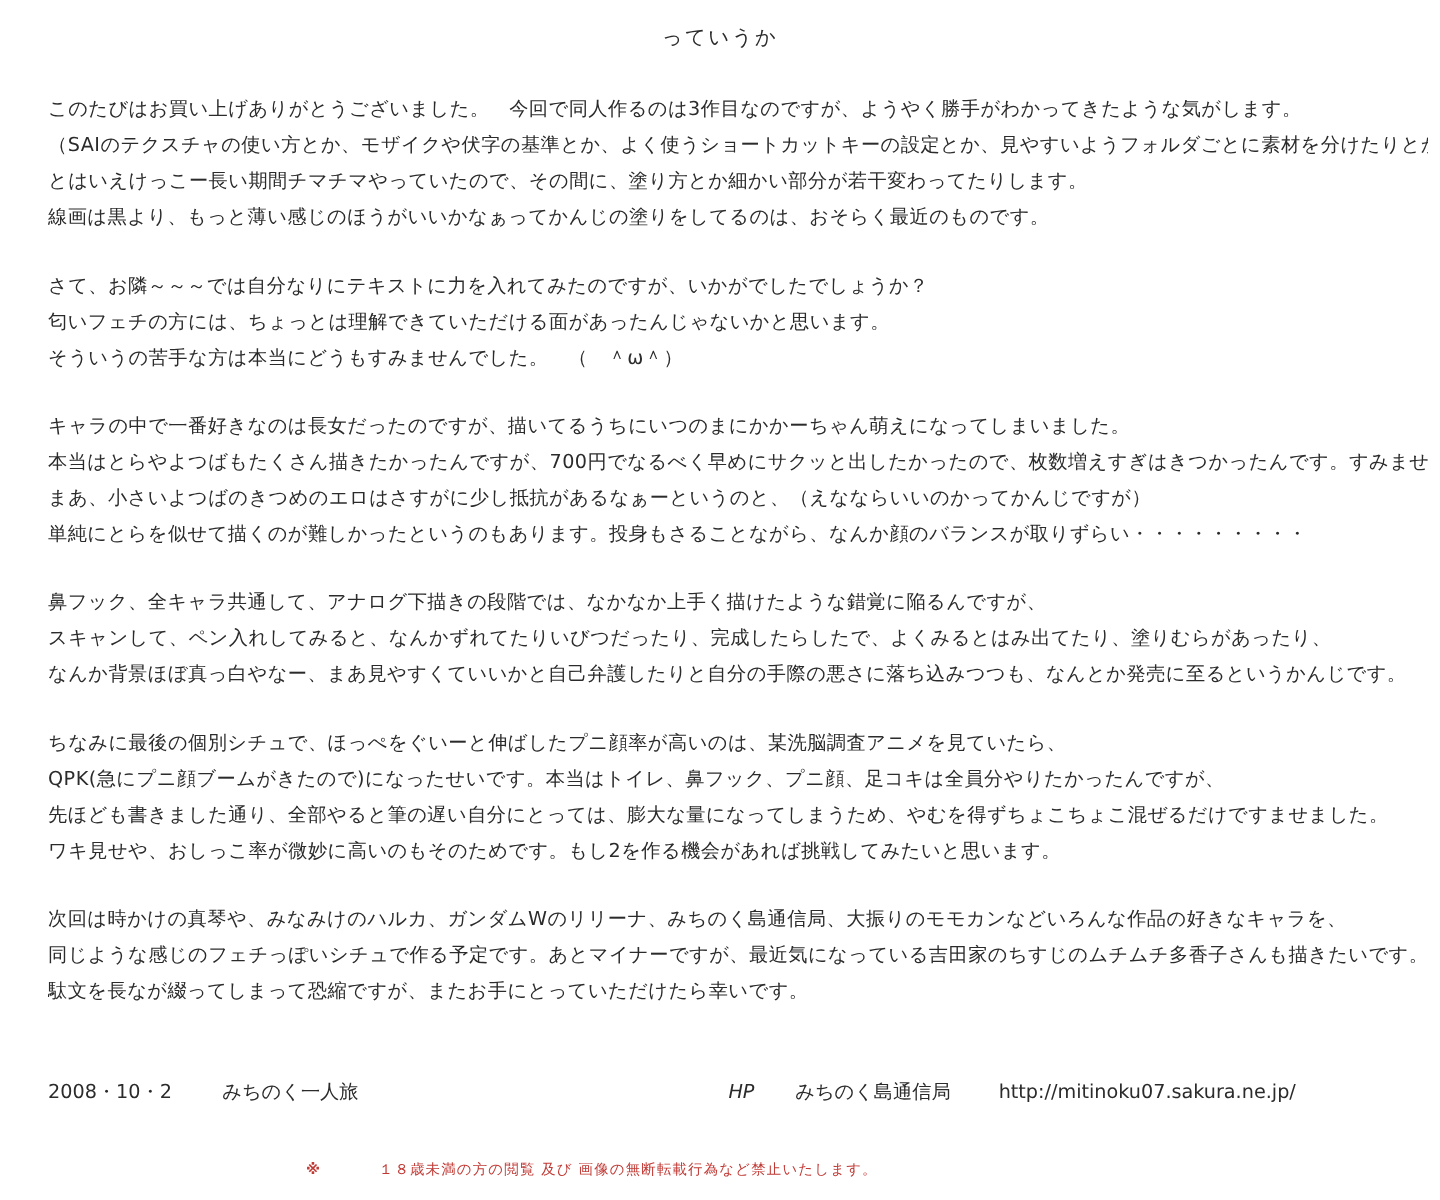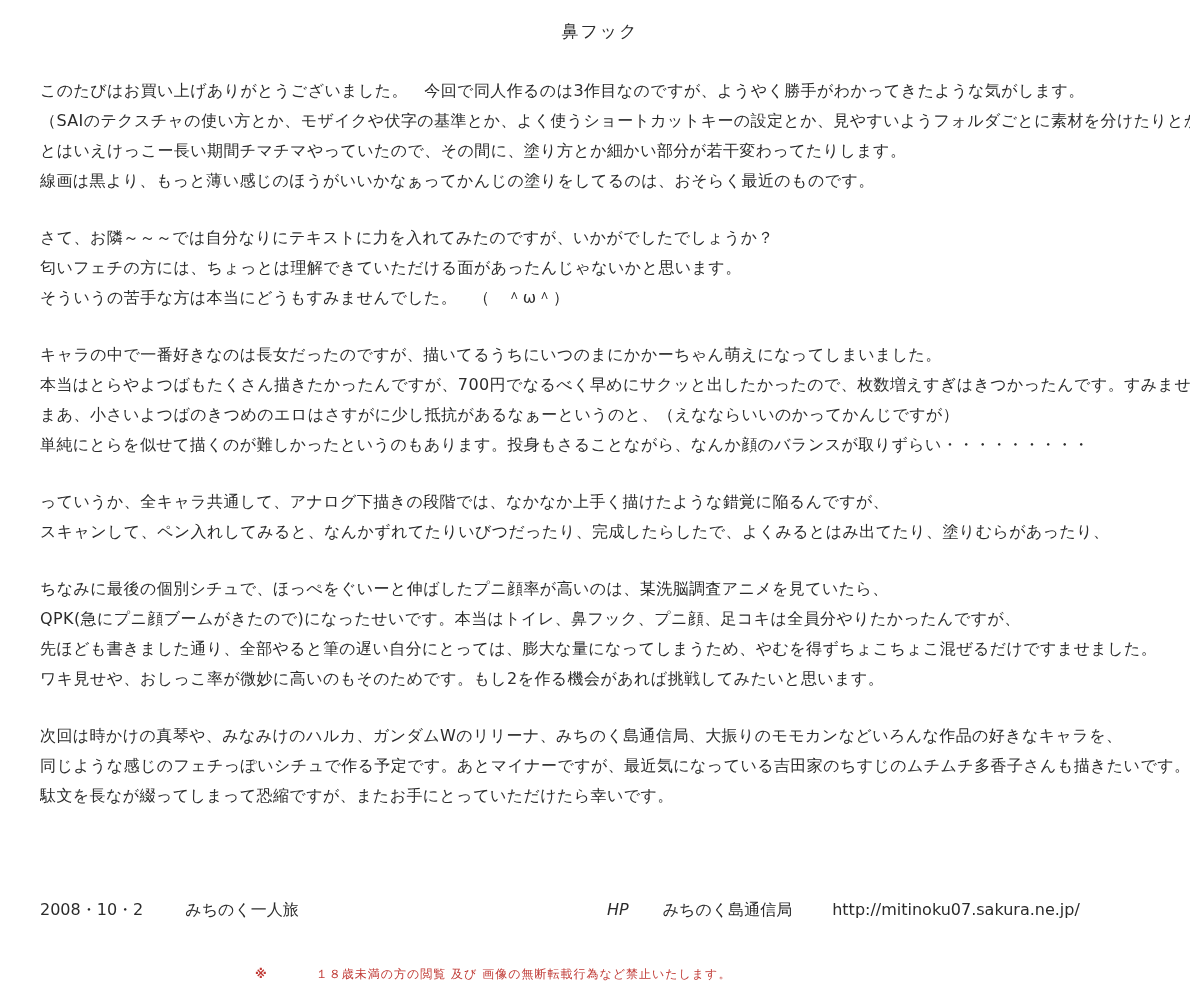--- a/index.html
+++ b/index.html
@@ -48,21 +48,21 @@
     font-size:12px;line-height:24px;white-space:nowrap;
     letter-spacing:1px;
   }
   .notice .mark{margin-right:48px;font-weight:bold;}
 </style>
 </head>
 <body>
 
 <div class="page">
 
-  <div class="title">鼻フック</div>
+  <div class="title">っていうか</div>
 
   <div class="body-text">
 
     <div class="paragraph">
       <div class="line">このたびはお買い上げありがとうございました。　今回で同人作るのは3作目なのですが、ようやく勝手がわかってきたような気がします。</div>
       <div class="line">（SAIのテクスチャの使い方とか、モザイクや伏字の基準とか、よく使うショートカットキーの設定とか、見やすいようフォルダごとに素材を分けたりとか）</div>
       <div class="line">とはいえけっこー長い期間チマチマやっていたので、その間に、塗り方とか細かい部分が若干変わってたりします。</div>
       <div class="line">線画は黒より、もっと薄い感じのほうがいいかなぁってかんじの塗りをしてるのは、おそらく最近のものです。</div>
     </div>
 
@@ -73,22 +73,23 @@
     </div>
 
     <div class="paragraph">
       <div class="line">キャラの中で一番好きなのは長女だったのですが、描いてるうちにいつのまにかかーちゃん萌えになってしまいました。</div>
       <div class="line">本当はとらやよつばもたくさん描きたかったんですが、700円でなるべく早めにサクッと出したかったので、枚数増えすぎはきつかったんです。すみません。</div>
       <div class="line">まあ、小さいよつばのきつめのエロはさすがに少し抵抗があるなぁーというのと、（えなならいいのかってかんじですが）</div>
       <div class="line">単純にとらを似せて描くのが難しかったというのもあります。投身もさることながら、なんか顔のバランスが取りずらい・・・・・・・・・</div>
     </div>
 
     <div class="paragraph">
-      <div class="line">っていうか、全キャラ共通して、アナログ下描きの段階では、なかなか上手く描けたような錯覚に陥るんですが、</div>
+      <div class="line">鼻フック、全キャラ共通して、アナログ下描きの段階では、なかなか上手く描けたような錯覚に陥るんですが、</div>
       <div class="line">スキャンして、ペン入れしてみると、なんかずれてたりいびつだったり、完成したらしたで、よくみるとはみ出てたり、塗りむらがあったり、</div>
+      <div class="line">なんか背景ほぼ真っ白やなー、まあ見やすくていいかと自己弁護したりと自分の手際の悪さに落ち込みつつも、なんとか発売に至るというかんじです。</div>
     </div>
 
     <div class="paragraph">
       <div class="line">ちなみに最後の個別シチュで、ほっぺをぐいーと伸ばしたプニ顔率が高いのは、某洗脳調査アニメを見ていたら、</div>
       <div class="line">QPK(急にプニ顔ブームがきたので)になったせいです。本当はトイレ、鼻フック、プニ顔、足コキは全員分やりたかったんですが、</div>
       <div class="line">先ほども書きました通り、全部やると筆の遅い自分にとっては、膨大な量になってしまうため、やむを得ずちょこちょこ混ぜるだけですませました。</div>
       <div class="line">ワキ見せや、おしっこ率が微妙に高いのもそのためです。もし2を作る機会があれば挑戦してみたいと思います。</div>
     </div>
 
     <div class="paragraph">

